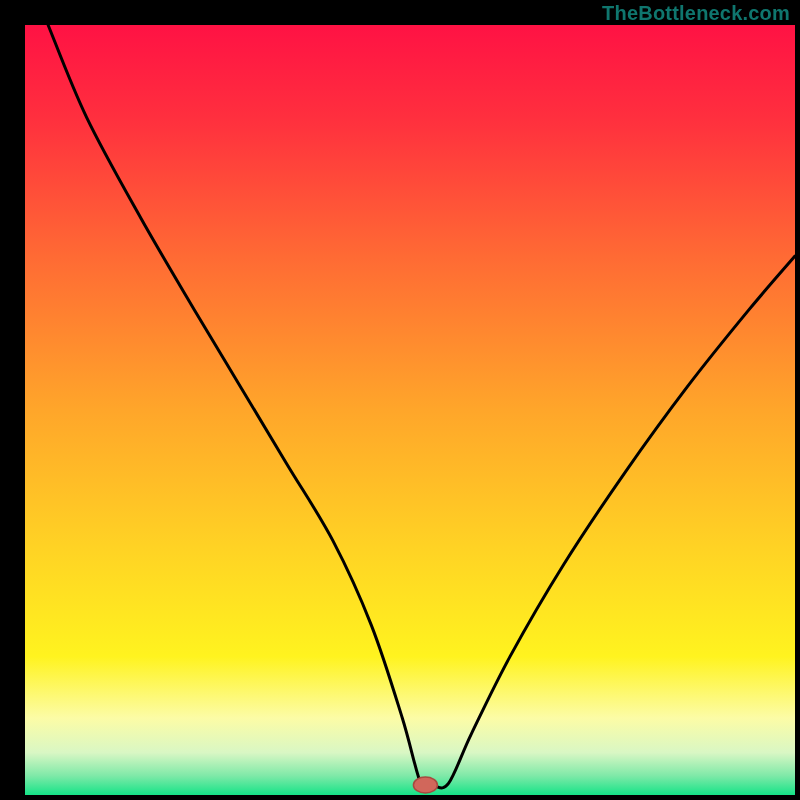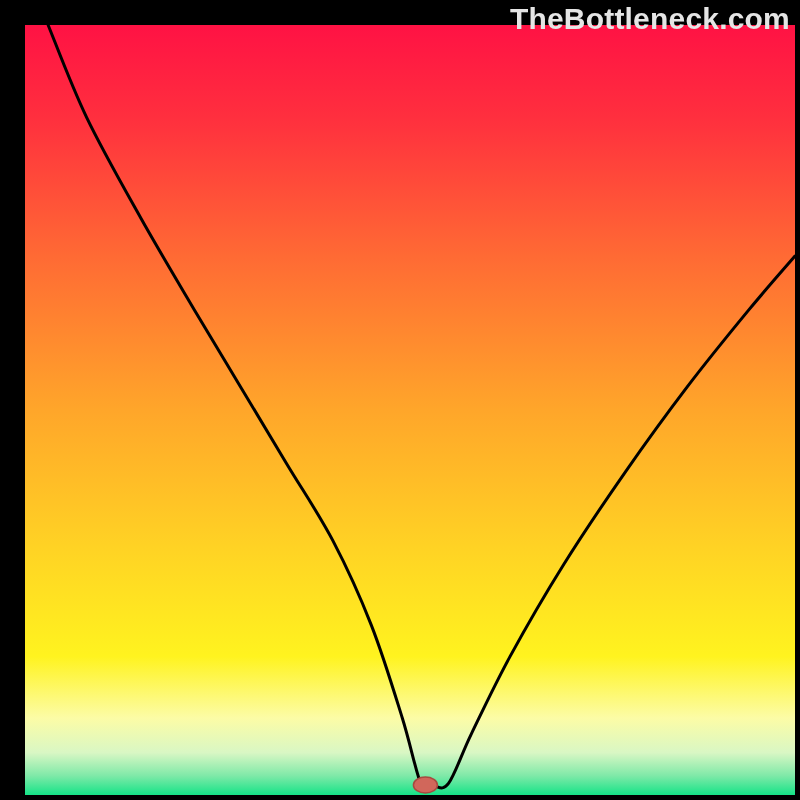--- a/index.html
+++ b/index.html
@@ -14,22 +14,22 @@
   .frame {
     position: relative;
     width: 800px;
     height: 800px;
     box-sizing: border-box;
   }
   .attribution {
     position: absolute;
     top: 2px;
     right: 10px;
-    color: #e5e5e5;
-    font-size: 30px;
+    color: #0f766e;
+    font-size: 20px;
     font-weight: 600;
     letter-spacing: 0.2px;
     z-index: 5;
   }
   svg {
     display: block;
   }
 </style>
 </head>
 <body>

